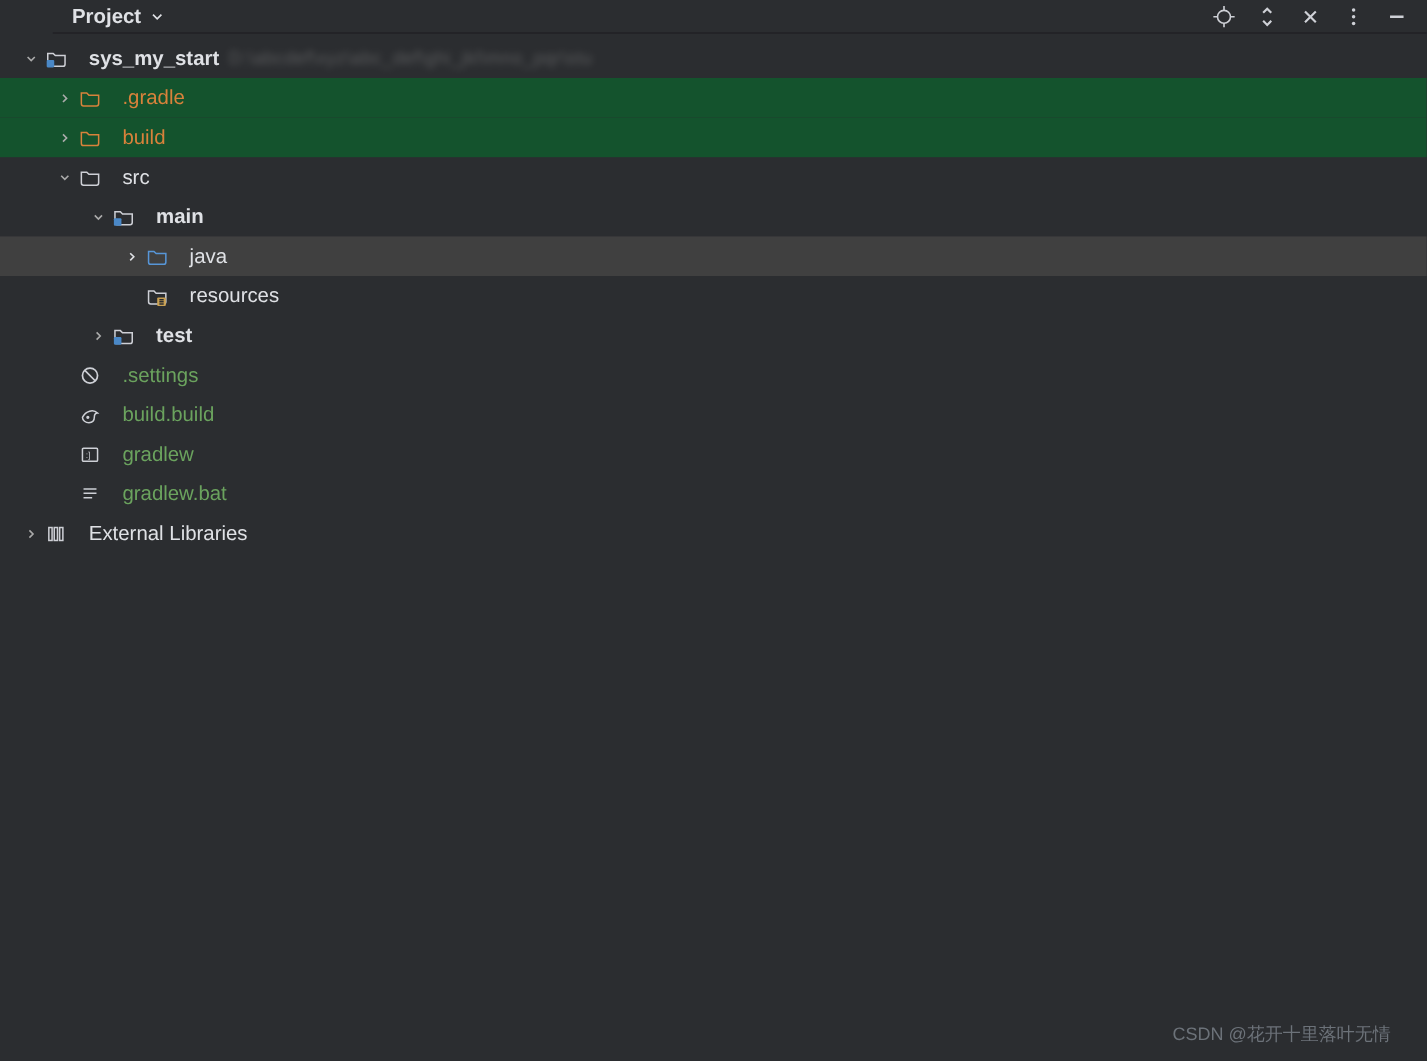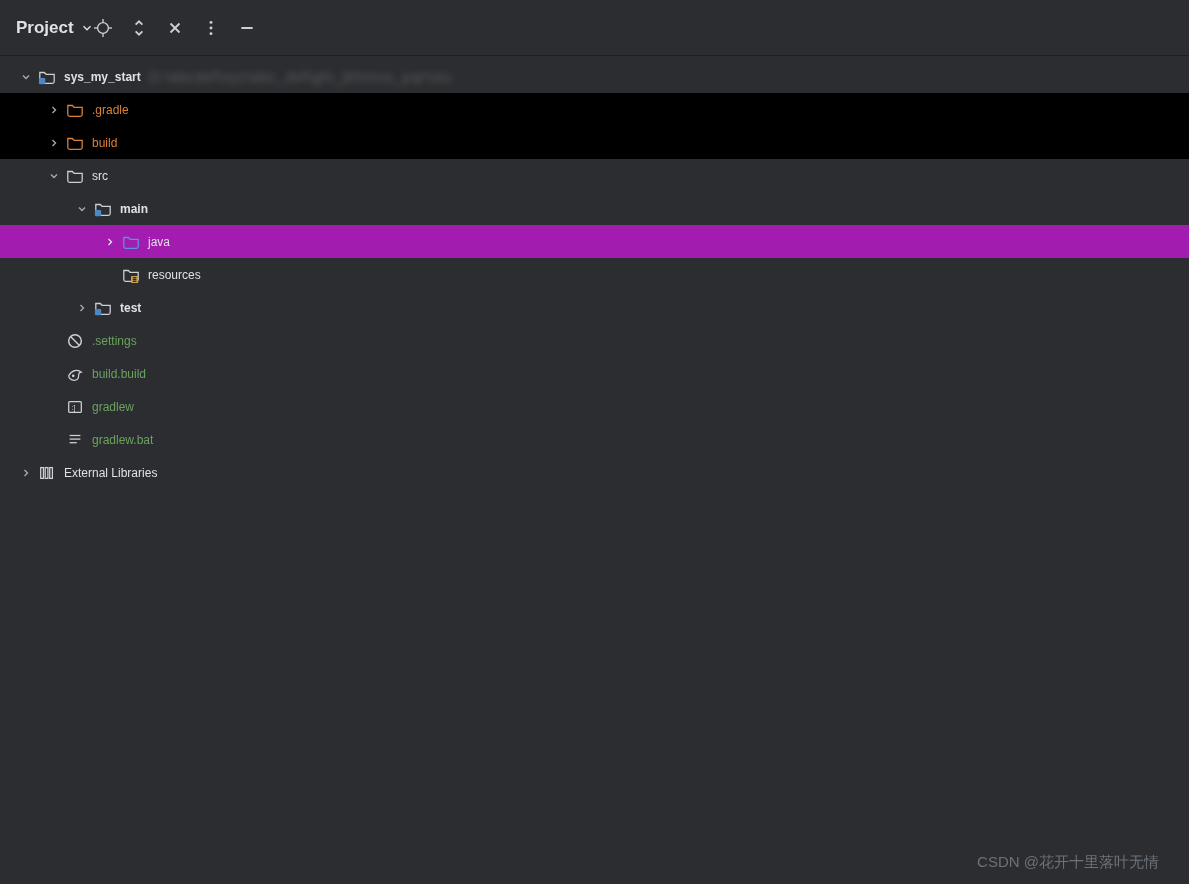--- a/index.html
+++ b/index.html
@@ -9,24 +9,25 @@
       font-family: -apple-system, BlinkMacSystemFont, "Segoe UI", sans-serif;
       font-size: 16px;
       width: 1189px;
       height: 884px;
       overflow: hidden;
       position: relative;
     }
     .header {
       display: flex;
       align-items: center;
-      justify-content: flex-start;
+      justify-content: space-between;
       padding: 8px 16px;
-      height: 56px;
+      height: 28px;
       border-bottom: 1px solid #1e1f22;
+      margin-left: 44px;
     }
     .header-title {
       display: flex;
       align-items: center;
       gap: 6px;
       font-weight: 600;
       font-size: 17px;
       cursor: pointer;
     }
     .header-icons {
@@ -41,41 +42,41 @@
     }
     .tree-row {
       display: flex;
       align-items: center;
       height: 33px;
       padding-left: 16px;
       cursor: pointer;
       white-space: nowrap;
     }
     .tree-row.selected {
-      background: #a21caf;
+      background: #404040;
     }
     .tree-row.excluded {
-      background: #000000;
+      background: #14532d;
     }
     .tree-row .chevron {
       width: 20px;
       display: inline-flex;
       justify-content: center;
       color: #aaa;
     }
     .tree-row .chevron.blank { visibility: hidden; }
     .tree-row .node-icon {
       width: 22px;
       display: inline-flex;
       justify-content: center;
       align-items: center;
     }
     .tree-row .label {
-      margin-left: 6px;
-      font-size: 12px;
+      margin-left: 16px;
+      font-size: 17px;
     }
     .bold { font-weight: 700; }
     .color-orange { color: #d8823b; }
     .color-default { color: #dfe1e5; }
     .color-green { color: #6ba35e; }
     .indent-0 { padding-left: 16px; }
     .indent-1 { padding-left: 44px; }
     .indent-2 { padding-left: 72px; }
     .indent-3 { padding-left: 100px; }
     .watermark {

